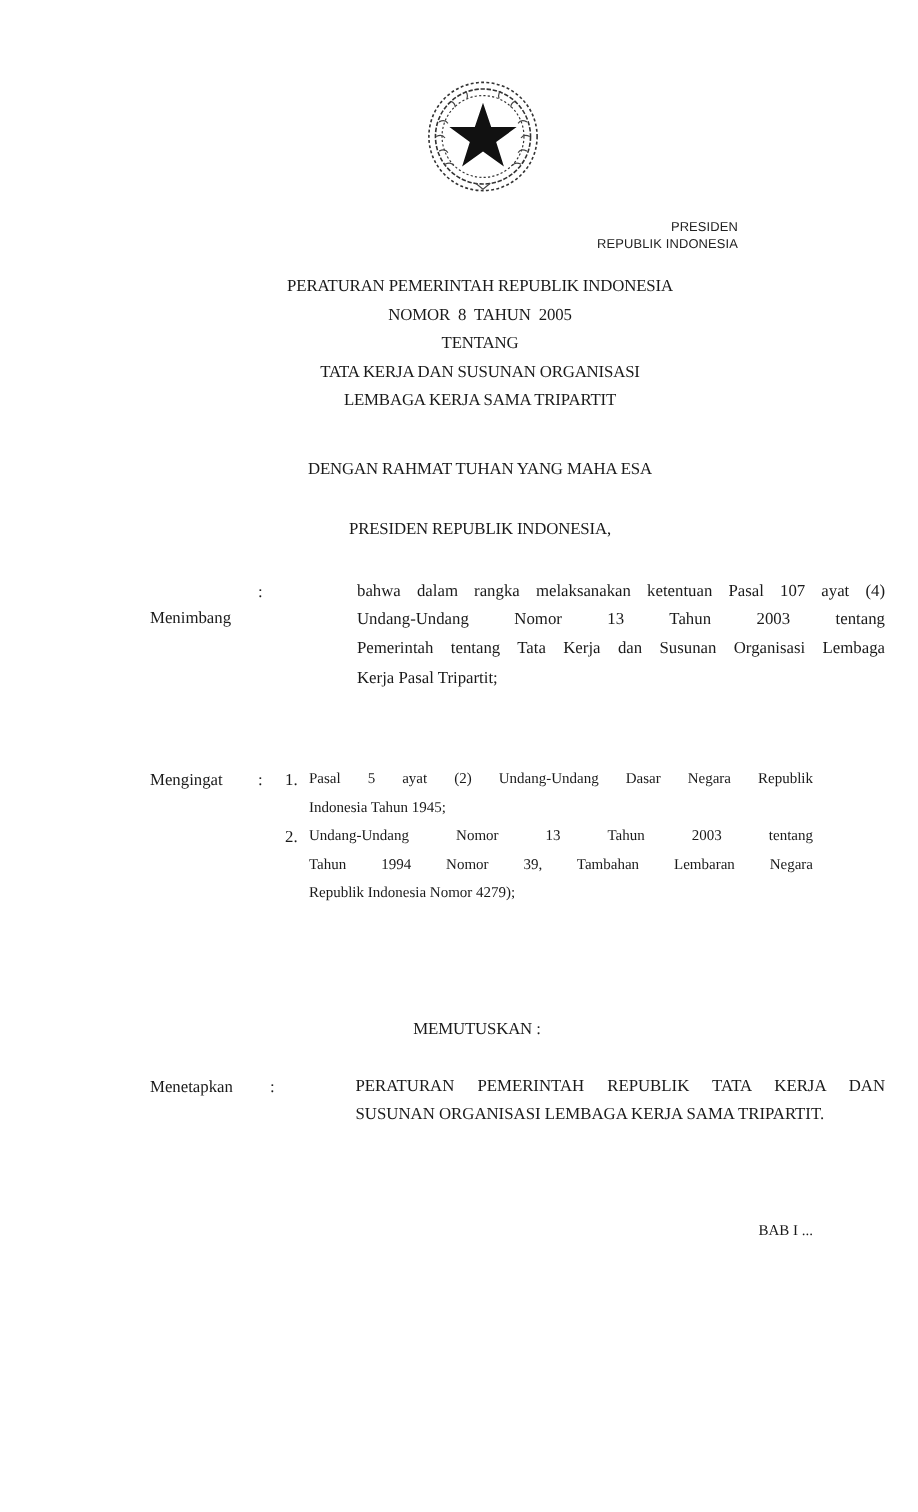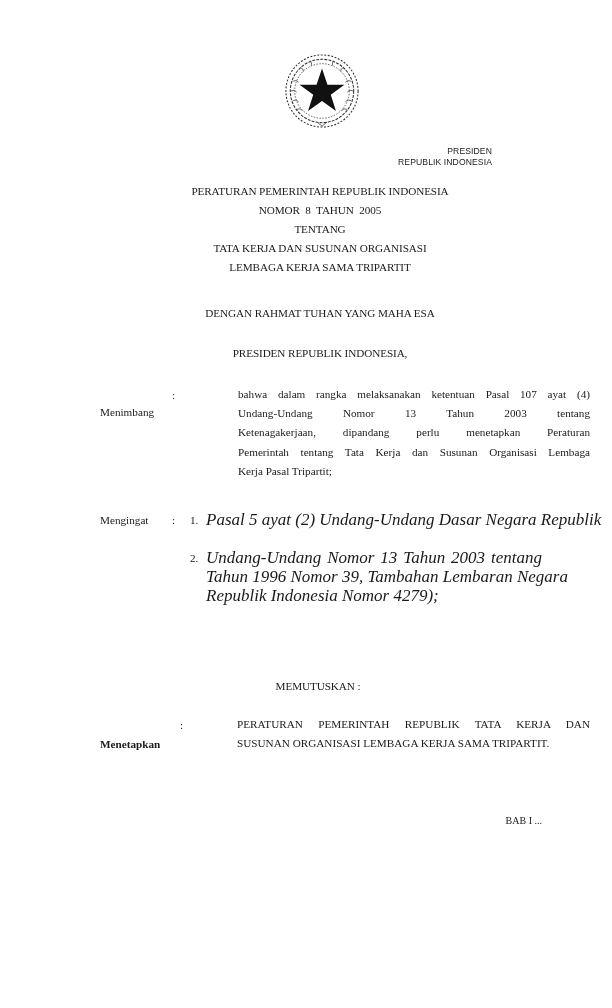--- a/index.html
+++ b/index.html
@@ -10,21 +10,21 @@
     .inst { left: 0; width: 492px; text-align: right; font-family: "Liberation Sans", "DejaVu Sans", sans-serif; font-size: 8.6px; letter-spacing: 0.1px; color: #222; }
     .center { left: 0; width: 640px; text-align: center; font-size: 11.2px; letter-spacing: -0.1px; }
     .t-line { line-height: 19px; }
     .label { font-size: 11.2px; }
     .colon { font-size: 11.2px; }
     .body { font-size: 11.2px; line-height: 19.2px; text-align: justify; margin-left: 48px; }
     .body .ln { display: block; text-align: justify; text-align-last: justify; white-space: nowrap; }
     .body .ln.last { text-align-last: left; }
     .item { position: absolute; left: 190px; width: 352px; }
     .item .num { position: absolute; left: 0; top: 0; font-size: 11.2px; }
-    .item .txt { position: absolute; left: 16px; width: 336px; font-size: 17px; line-height: 19.2px; font-style: italic; }
+    .item .txt { position: absolute; left: 16px; width: 336px; font-size: 10px; line-height: 19.2px; }
     .item .txt .ln { display: block; text-align: justify; text-align-last: justify; white-space: nowrap; }
     .item .txt .ln.last { text-align-last: left; }
     .footer { right: 70px; top: 815px; font-size: 10px; }
   </style>
 </head>
 <body>
 
 <svg class="abs emblem" viewBox="0 0 80 80">
   <g fill="none" stroke="#333" stroke-width="1.1">
     <circle cx="40" cy="40" r="37" stroke-dasharray="2 1.6"></circle>
@@ -50,46 +50,46 @@
 </div>
 
 <div class="abs center" style="top:307px;">DENGAN RAHMAT TUHAN YANG MAHA ESA</div>
 <div class="abs center" style="top:347px;">PRESIDEN REPUBLIK INDONESIA,</div>
 
 <div class="abs label" style="left:100px; top:379px;margin-top:27px;">Menimbang</div>
 <div class="abs colon" style="left:172px; top:389px;">:</div>
 <div class="abs body" style="left:190px; top:385px; width:352px;">
   <span class="ln">bahwa dalam rangka melaksanakan ketentuan Pasal 107 ayat (4)</span>
   <span class="ln">Undang-Undang Nomor 13 Tahun 2003 tentang</span>
-  <span class="ln">Ketenagakerjaan, dipandang perlu menetapkan Peraturan</span>
   <span class="ln">Pemerintah tentang Tata Kerja dan Susunan Organisasi Lembaga</span>
   <span class="ln last">Kerja Pasal Tripartit;</span>
 </div>
 
 <div class="abs label" style="left:100px; top:514px;">Mengingat</div>
 <div class="abs colon" style="left:172px; top:514px;">:</div>
 
 <div class="item" style="top:510px;">
   <span class="num" style="top:4px;">1.</span>
   <div class="txt">
     <span class="ln">Pasal 5 ayat (2) Undang-Undang Dasar Negara Republik</span>
+    <span class="ln last">Indonesia Tahun 1945;</span>
   </div>
 </div>
 
 <div class="item" style="top:548px;">
   <span class="num" style="top:4px;">2.</span>
   <div class="txt">
     <span class="ln">Undang-Undang Nomor 13 Tahun 2003 tentang</span>
-    <span class="ln">Tahun 1996 Nomor 39, Tambahan Lembaran Negara</span>
+    <span class="ln">Tahun 1994 Nomor 39, Tambahan Lembaran Negara</span>
     <span class="ln last">Republik Indonesia Nomor 4279);</span>
   </div>
 </div>
 
 <div class="abs center" style="top:680px; width:636px;">MEMUTUSKAN :</div>
 
-<div class="abs label" style="left:100px; top:738px;font-weight:bold;">Menetapkan</div>
+<div class="abs label" style="left:100px; top:719px;">Menetapkan</div>
 <div class="abs colon" style="left:180px; top:719px;">:</div>
 <div class="abs body" style="left:189px; top:715px; width:353px;">
   <span class="ln">PERATURAN PEMERINTAH REPUBLIK TATA KERJA DAN</span>
   <span class="ln last">SUSUNAN ORGANISASI LEMBAGA KERJA SAMA TRIPARTIT.</span>
 </div>
 
 <div class="abs footer">BAB I ...</div>
 
 </body></html>

